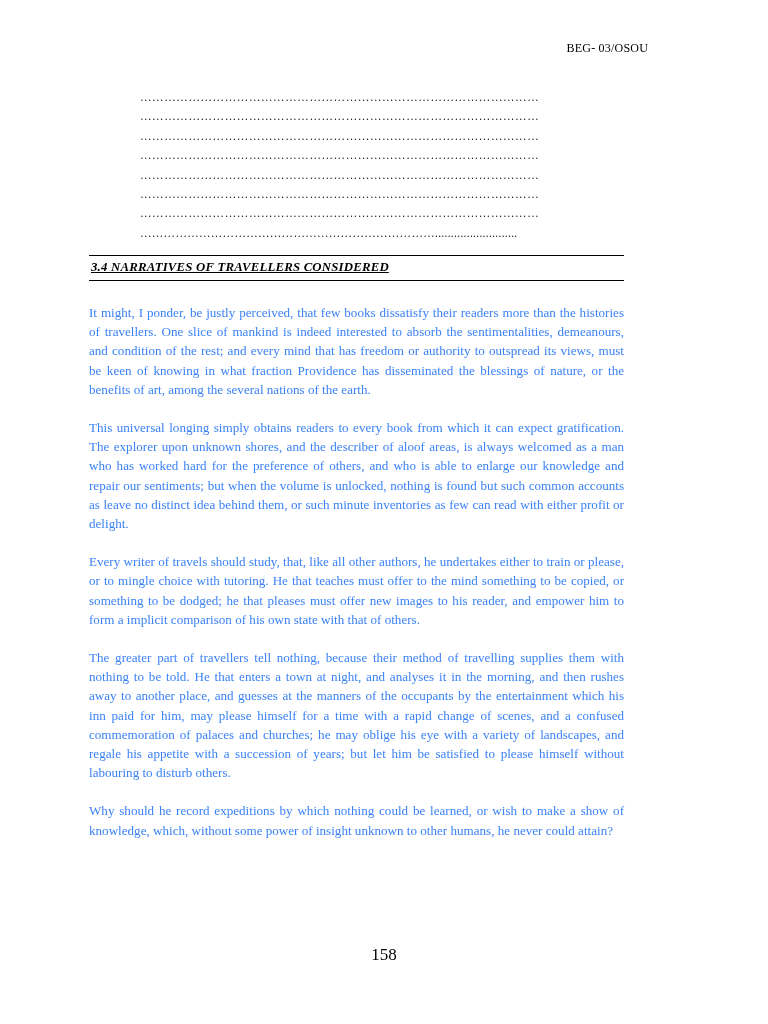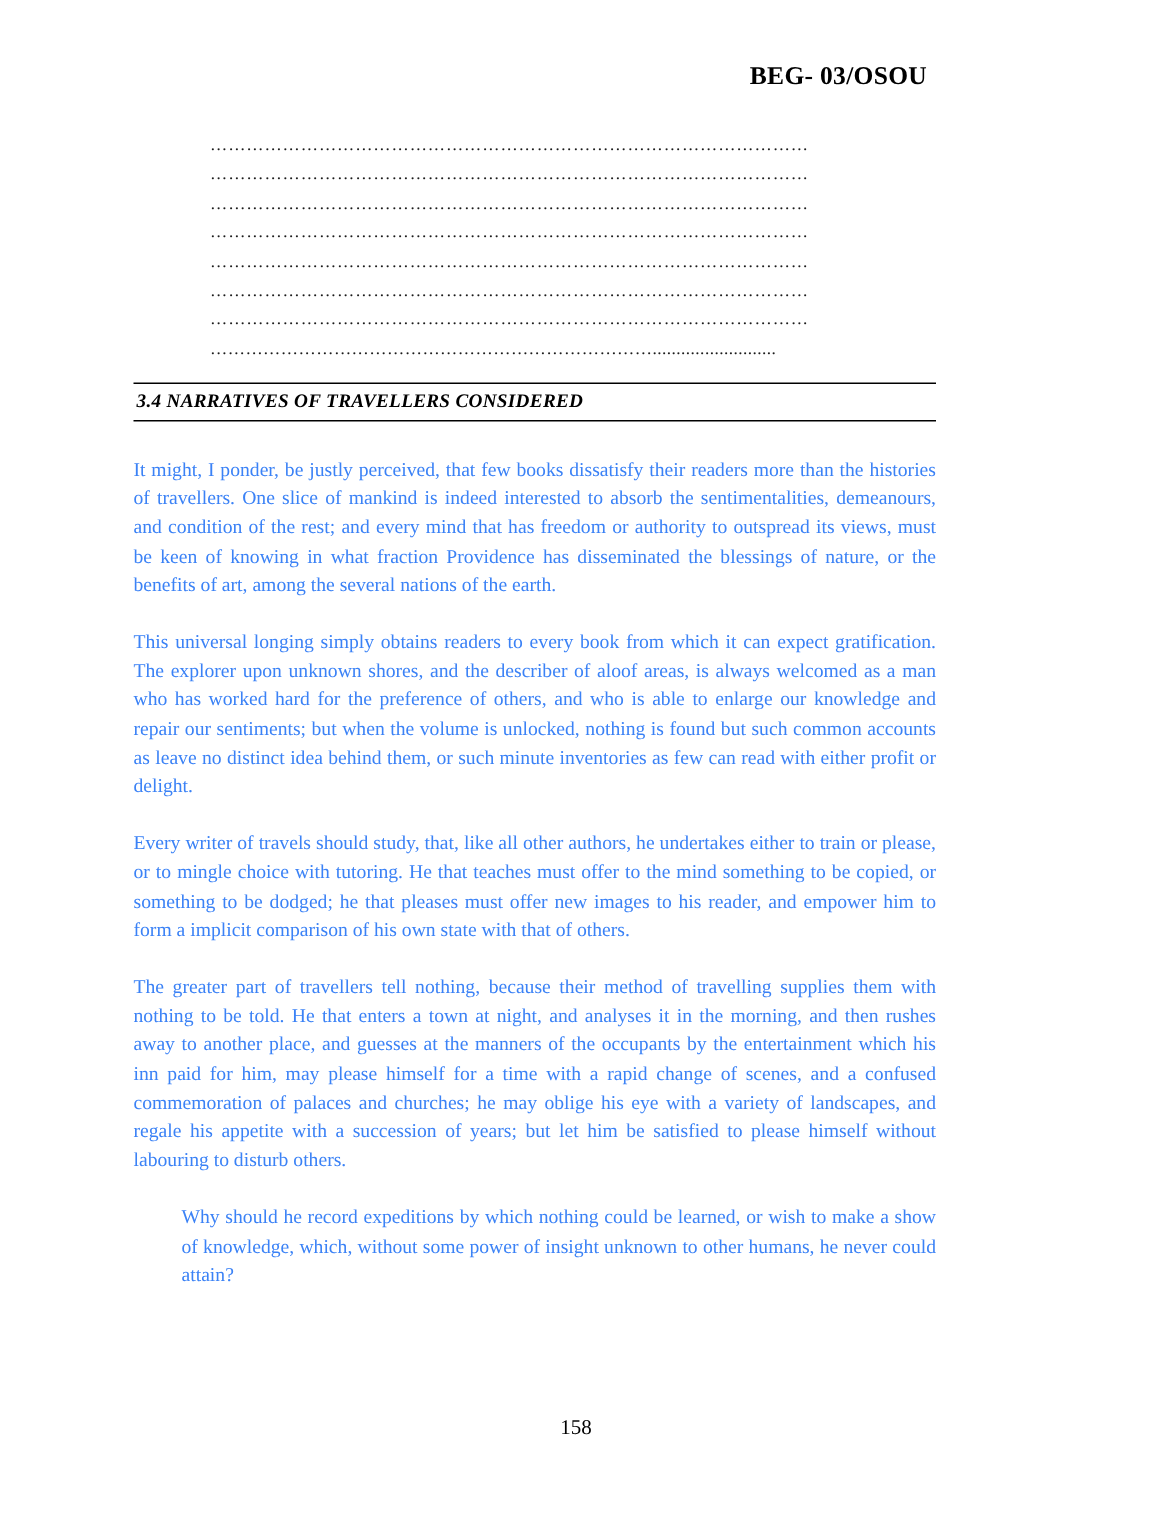--- a/index.html
+++ b/index.html
@@ -16,24 +16,24 @@
     overflow: hidden;
   }
   .page {
     position: absolute;
     inset: 0;
     box-sizing: border-box;
   }
   .header-code {
     position: absolute;
     top: 41px;
-    right: 150px;
+    right: 120px;
     font-family: "Liberation Serif", serif;
-    font-weight: bold;
-    font-size: 17px;
+    font-weight: normal;
+    font-size: 12px;
     letter-spacing: 0.2px;
     white-space: nowrap;
   }
   .dotted-block {
     position: absolute;
     top: 88px;
     left: 140px;
     width: 484px;
   }
   .dotted-line {
@@ -63,48 +63,48 @@
     font-size: 0;
   }
   .section-title {
     font-family: "Liberation Serif", serif;
     font-weight: bold;
     font-style: italic;
     font-size: 12.8px;
     letter-spacing: 0.2px;
     padding: 4px 0 5px 2px;
     white-space: nowrap;
+    text-decoration: underline;
   }
   .body-wrap {
     position: absolute;
     top: 303px;
     left: 89px;
     width: 535px;
   }
   p.para {
     margin: 0 0 19px 0;
     font-family: "Liberation Serif", serif;
     font-size: 13.1px;
     line-height: 19.2px;
     text-align: justify;
     text-justify: inter-word;
     color: #3b82f6;
   }
   p.para:last-child {
     margin-bottom: 0;
-    margin-left: 32px;
   }
   .page-number {
     position: absolute;
     top: 945px;
     left: 0;
     width: 768px;
     text-align: center;
     font-family: "Liberation Serif", serif;
-    font-size: 14px;
+    font-size: 17px;
   }
 </style>
 </head>
 <body>
 
 <div class="page">
 
   <div class="header-code">BEG- 03/OSOU</div>
 
   <div class="dotted-block">

